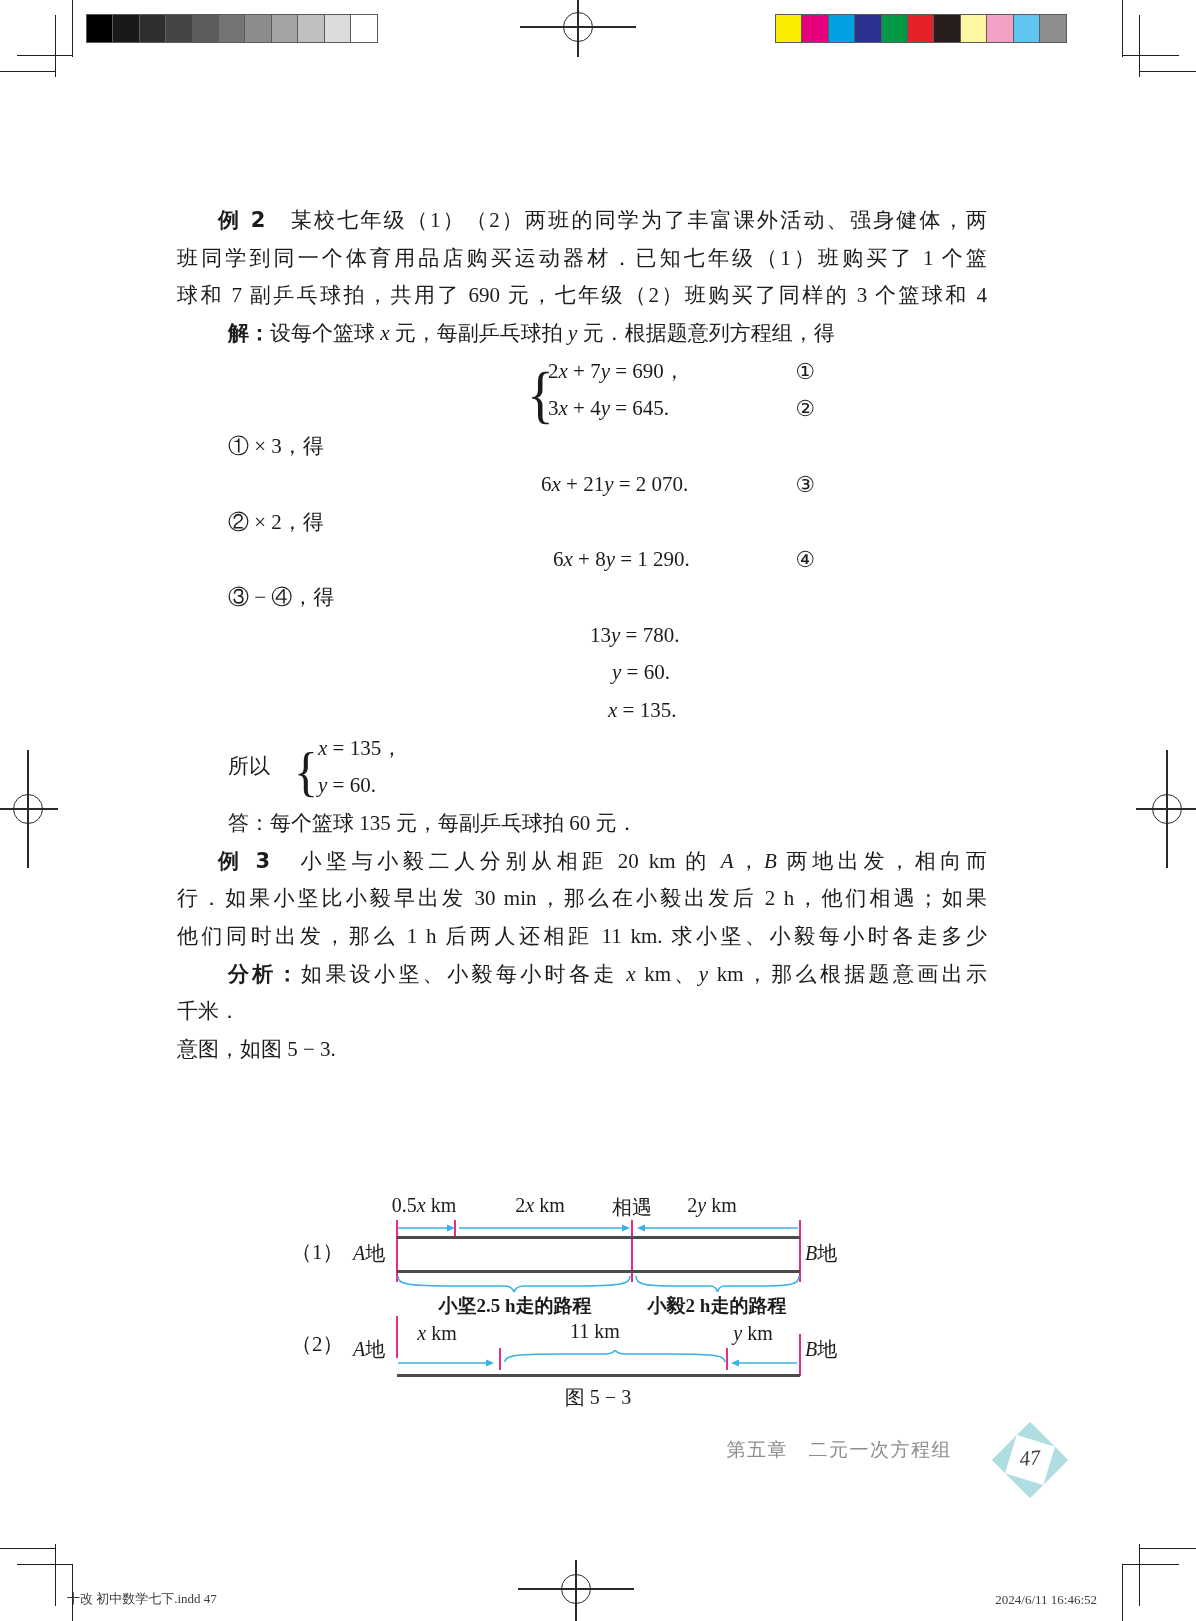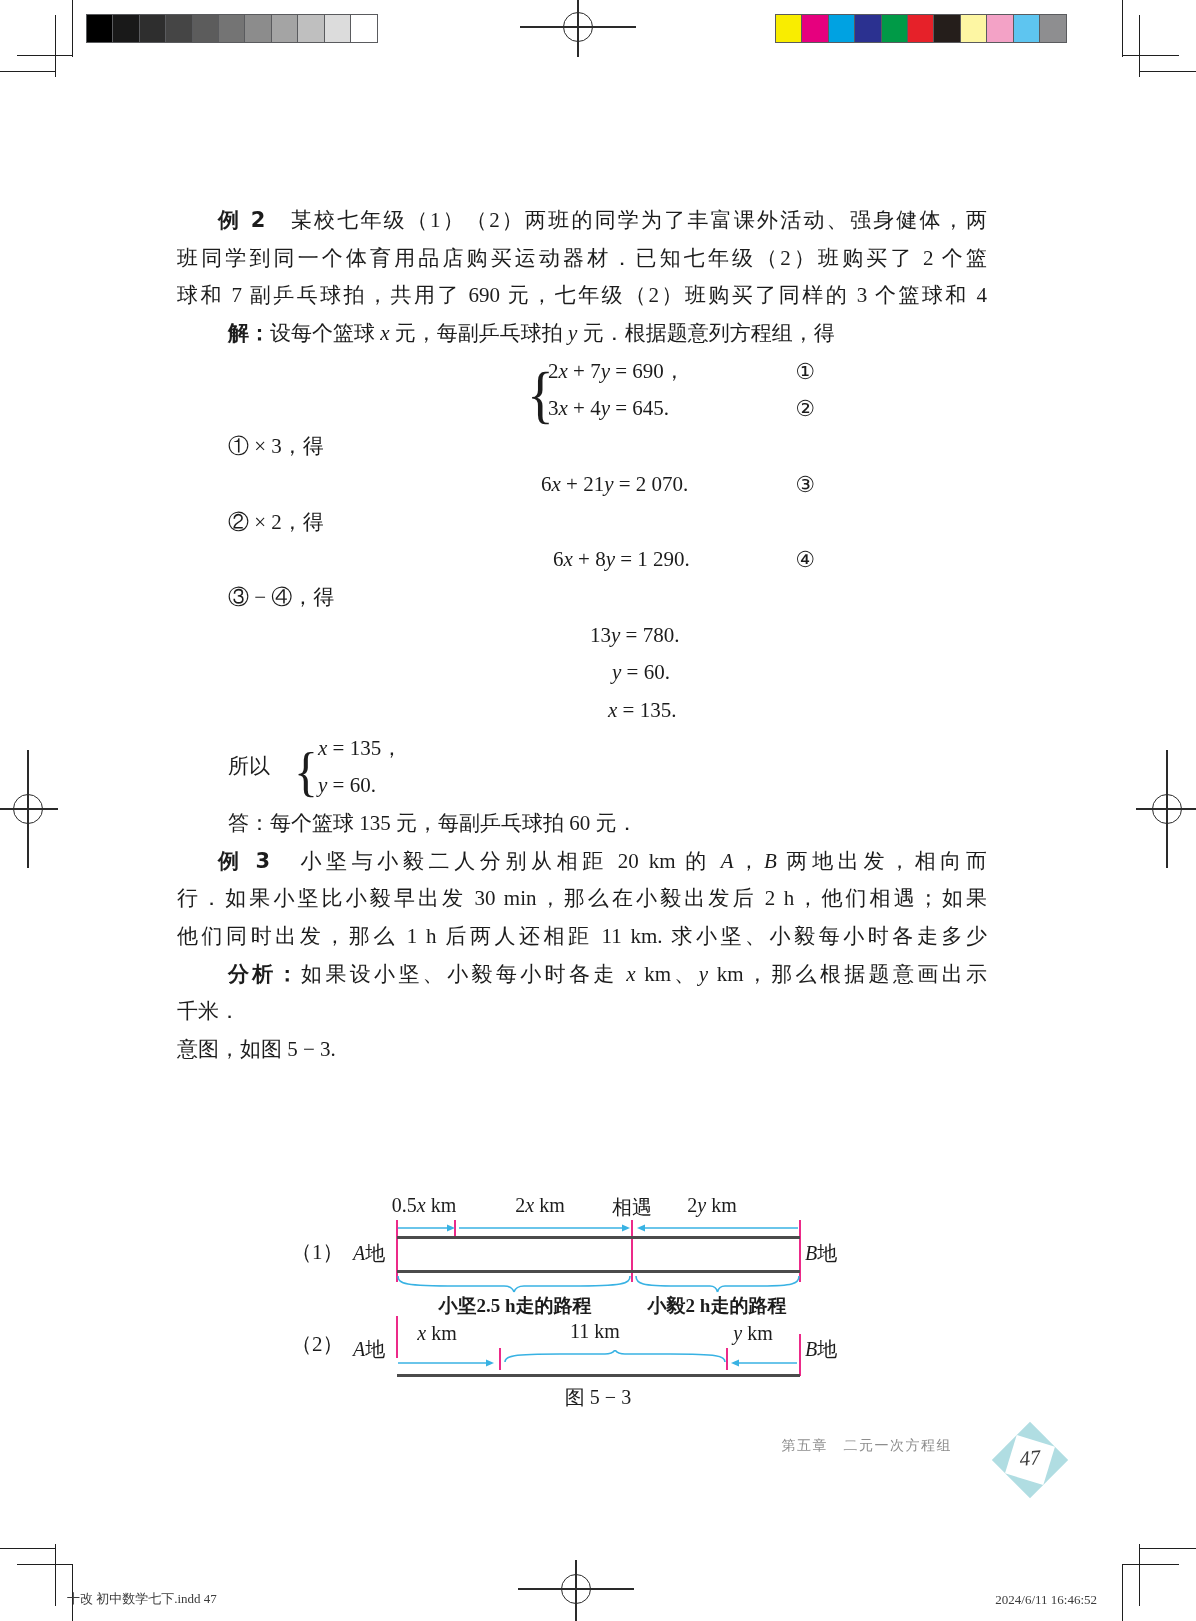--- a/index.html
+++ b/index.html
@@ -34,21 +34,21 @@
   
   .figure{position:absolute;left:285px;top:1190px;width:660px;height:240px;font-size:20px;line-height:normal;}
   .fg{position:absolute;white-space:nowrap;}
   .cx{transform:translateX(-50%);}
   .pink{position:absolute;width:2px;background:var(--pink,#ec2a89);}
   .dline{position:absolute;height:2.6px;background:var(--band,#4b4b4b);}
   .arrow,.bracesvg{position:absolute;color:var(--blue,#38b2e3);}
   .blabel{position:absolute;font-weight:700;font-size:19px;white-space:nowrap;transform:translateX(-50%);}
   .figidx{font-size:21px;}
   
-  .chapter{position:absolute;left:600px;top:1437px;width:352px;text-align:right;font-size:14px;letter-spacing:1.5px;color:var(--footer_gray,#8d8d8d);}
+  .chapter{position:absolute;left:600px;top:1437px;width:352px;text-align:right;font-size:19px;letter-spacing:1.5px;color:var(--footer_gray,#8d8d8d);}
   .diamond-wrap{position:absolute;left:992px;top:1422px;width:76px;height:76px;}
   .diamond-outer{position:absolute;left:11px;top:11px;width:54px;height:54px;background:var(--teal,#b0dde2);transform:rotate(45deg);}
   .diamond-inner{position:absolute;left:18px;top:18px;width:40px;height:40px;background:#ffffff;transform:rotate(17deg);}
   .diamond-num{position:absolute;left:0;top:24px;width:76px;text-align:center;font-style:italic;font-size:21px;color:#3f3f3f;transform:rotate(-6deg);}
   .printline{position:absolute;font-size:13px;color:#3c3c3c;white-space:nowrap;}
 </style>
 </head>
 <body>
 
 <div>
@@ -122,21 +122,21 @@
     <div class="swatch" style="background:#f3a2c6"></div>
     <div class="swatch" style="background:#5ec5f0"></div>
     <div class="swatch" style="background:#8e8e90"></div>
   </div>
 
 <div class="content">
 
   <div class="line jl ind41">
     <span class="hei">例 2</span><span>　某校七年级（1）（2）两班的同学为了丰富课外活动、强身健体，两</span>
   </div>
-  <div class="line jl">班同学到同一个体育用品店购买运动器材．已知七年级（2）班购买了 2 个篮</div>
+  <div class="line jl">班同学到同一个体育用品店购买运动器材．已知七年级（1）班购买了 1 个篮</div>
   <div class="line jl">球和 7 副乒乓球拍，共用了 690 元，七年级（2）班购买了同样的 3 个篮球和 4</div>
 
   <div class="line pad51">
     <span class="hei">解：</span><span>设每个篮球 <i>x</i> 元，每副乒乓球拍 <i>y</i> 元．根据题意列方程组，得</span>
   </div>
 
   <div class="sysblock">
     <span class="bigbrace">{</span>
     <span class="eqtext" style="left:371px;top:0">2<i>x</i> + 7<i>y</i> = 690，</span>
     <span class="circ" style="top:0">①</span>

